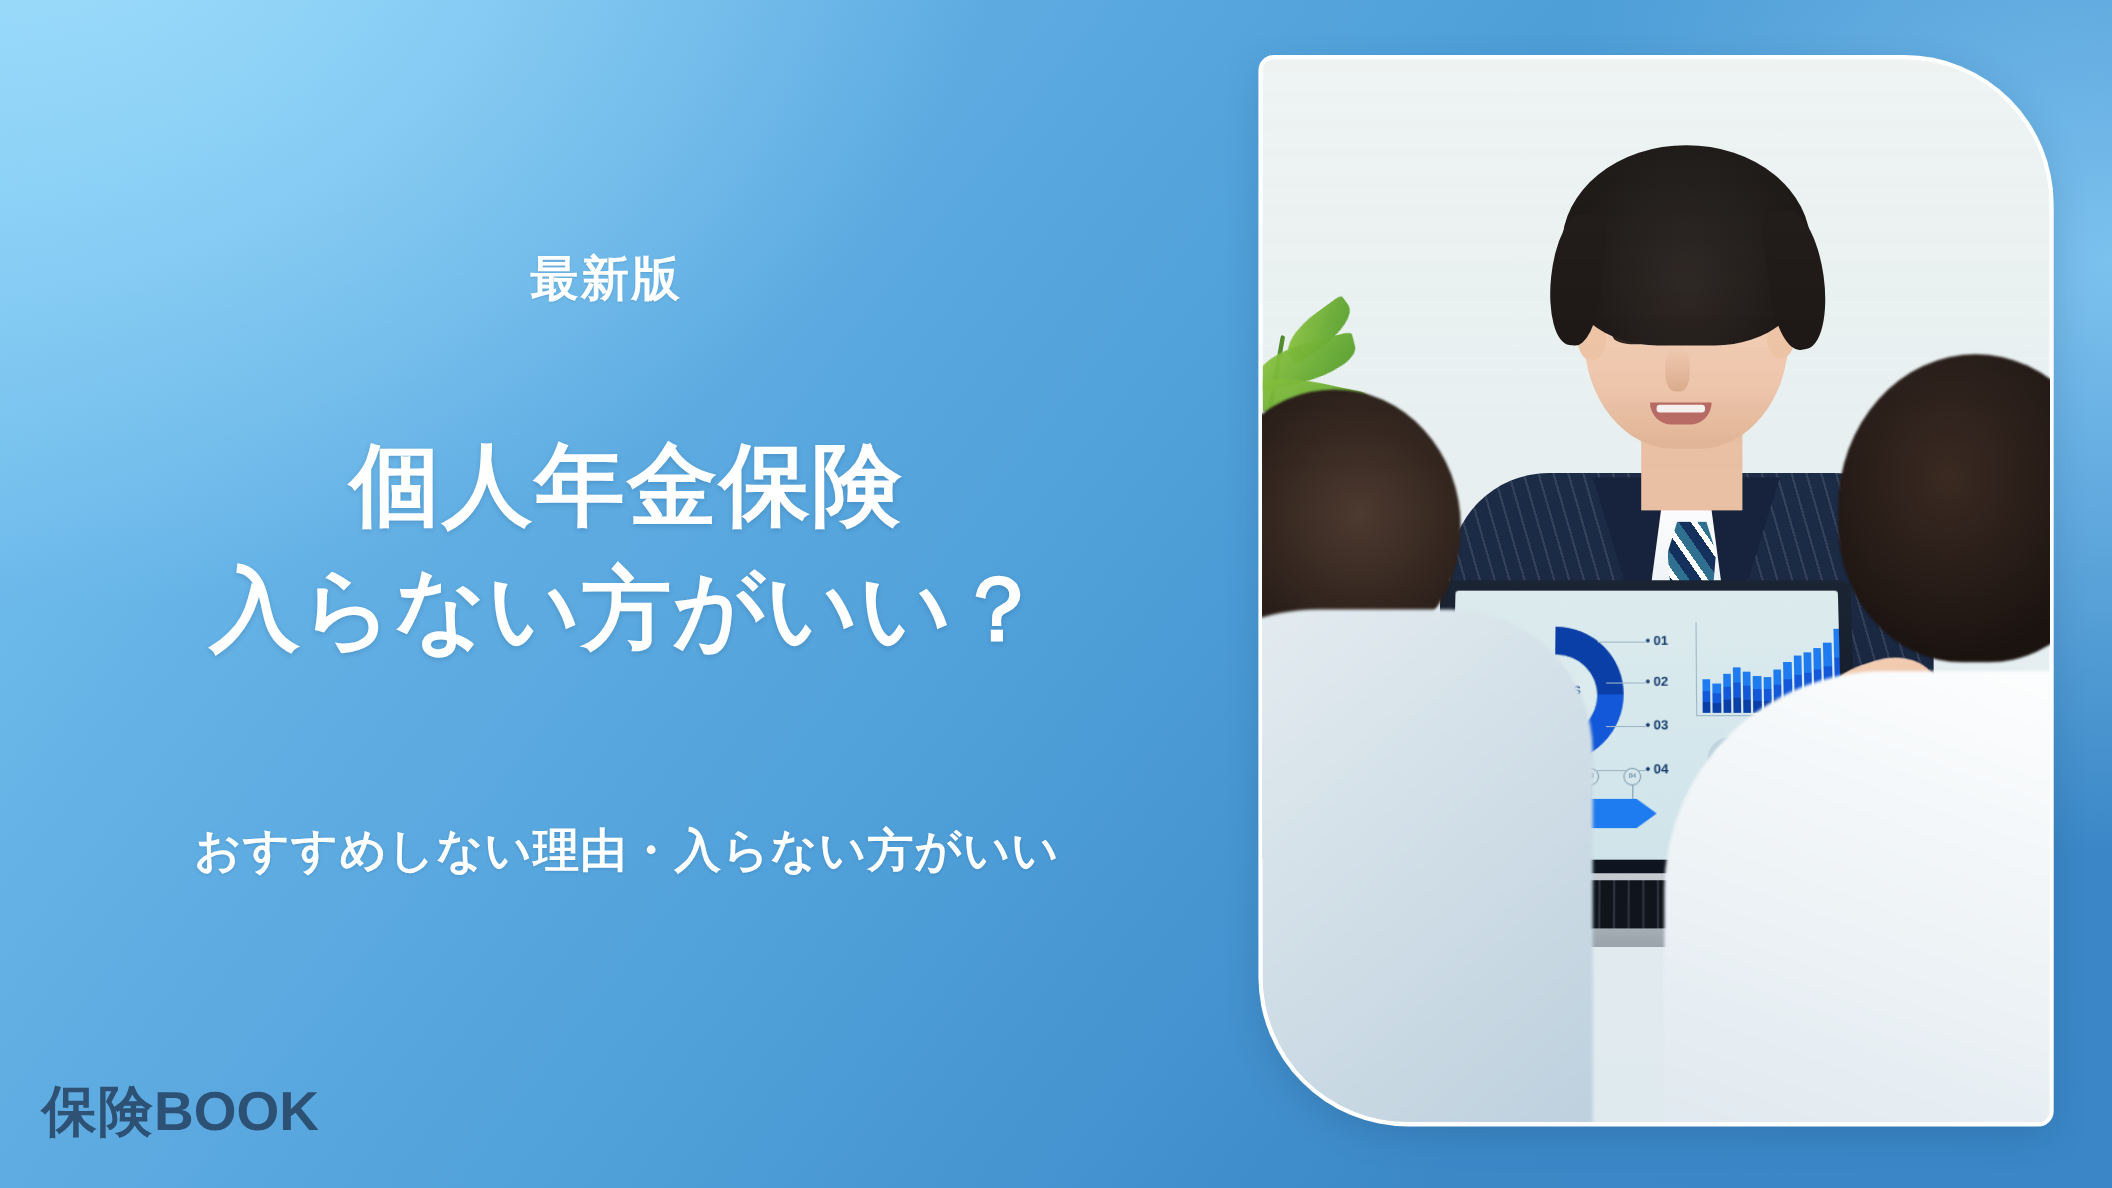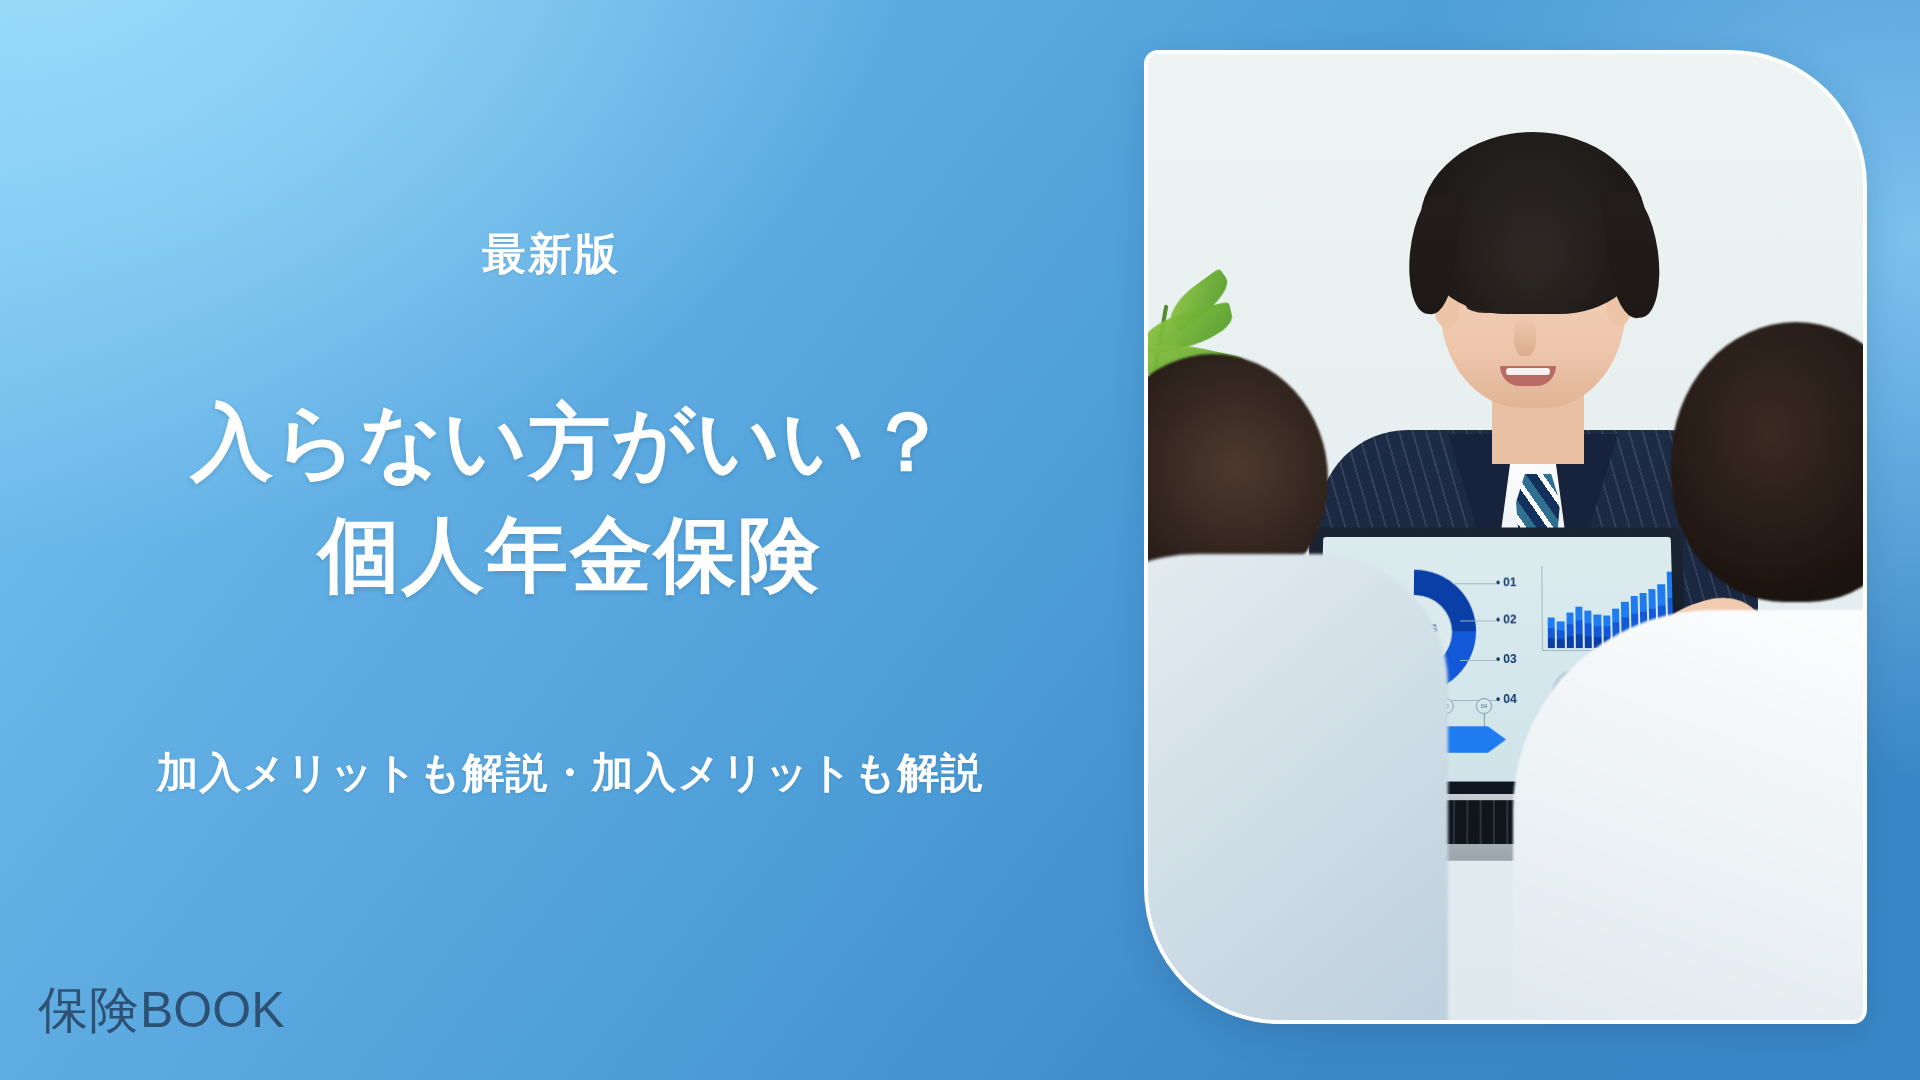--- a/index.html
+++ b/index.html
@@ -57,21 +57,21 @@
     font-size:42px;
     letter-spacing:1px;
     line-height:1;
     text-shadow:0 1px 3px rgba(16,64,112,.18);
   }
   
   #logo{
     position:absolute;
     left:38px; top:985px;
     font-size:50px;
-    font-weight:400;
+    font-weight:700;
     color:#2a4a6b;
     letter-spacing:1px;
     line-height:1;
     opacity:.92;
     white-space:nowrap;
     text-align:center;
   }
   #logo .jp{ font-family:"DejaVu Sans","Liberation Sans",sans-serif; }
   #logo .en{ font-family:"Liberation Sans",sans-serif; letter-spacing:0px; }
 
@@ -359,25 +359,25 @@
 </head>
 <body>
 
 <div id="stage">
 
   <div id="text-col">
 
     <div class="badge">最新版</div>
 
     <div class="title">
+      <span class="line line1">個人年金保険</span>
       <span class="line line2">入らない方がいい？</span>
-      <span class="line line1">個人年金保険</span>
     </div>
 
-    <div class="subtitle">加入メリットも解説・加入メリットも解説</div>
+    <div class="subtitle">おすすめしない理由・入らない方がいい</div>
   </div>
 
   <div id="logo"><span class="jp">保険</span><span class="en">BOOK</span></div>
 
   <div id="photo-card">
     <div id="photo">
 
       <div class="stem"></div>
       <div class="leaf l3"></div>
       <div class="leaf l1"></div>

